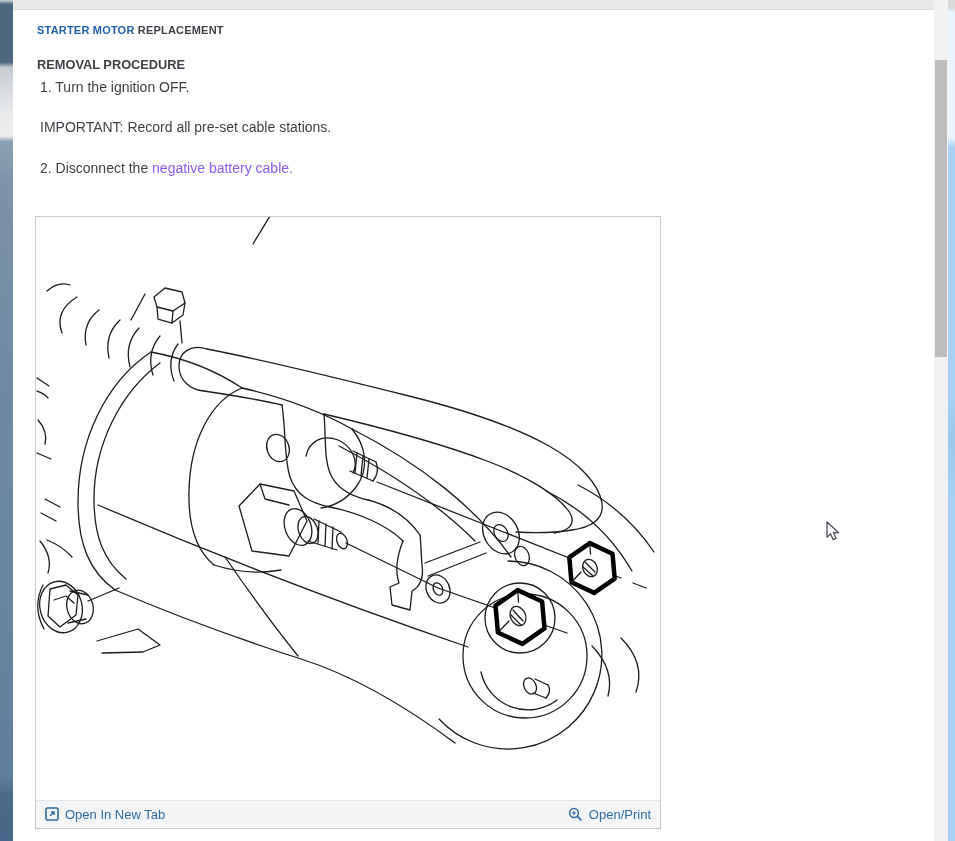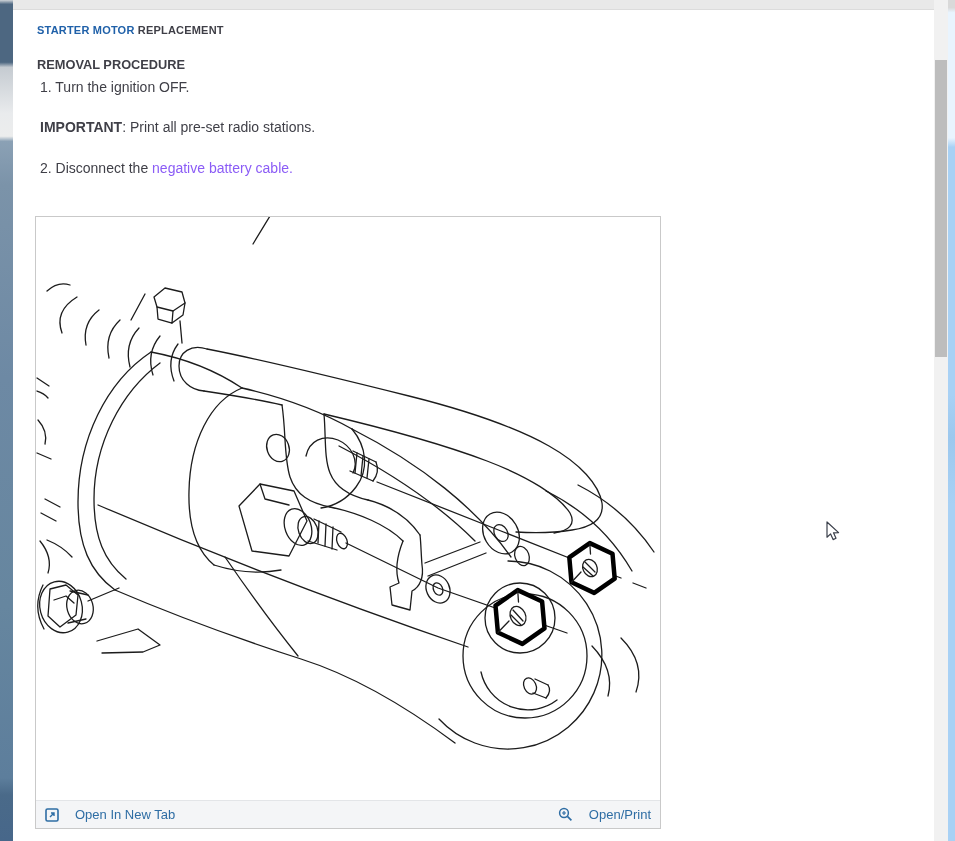--- a/index.html
+++ b/index.html
@@ -31,53 +31,53 @@
       #d9d9d9 0%, #d9d9d9 0.9%, #e9f4fe 1.5%, #e9f4fe 16.4%,
       #a8d1f5 17.5%, #a8d1f5 47%, #9cc8ee 52%, #a8d1f5 60%, #a8d1f5 100%); }
 
   
   .doc { position:absolute; color:#3f3f47; font-size:14px; }
   #page-title { left:37px; top:24px; font-size:11px; font-weight:bold; letter-spacing:.2px; }
   #page-title .blue { color:#2061a9; }
   #removal-heading { left:37px; top:57px; font-size:12.8px; font-weight:bold;text-align:center; }
   #step-1 { left:40px; top:79px; }
   #important-line { left:40px; top:119px; }
-  #important-line b { font-weight:bold;margin-top:36px; }
+  #important-line b { font-weight:normal;margin-top:36px; }
   #step-2 { left:40px; top:160px; }
   .textlink { color:#8b5cf6; cursor:pointer; }
 
   
   #figure-box { position:absolute; left:35px; top:216px; width:626px; height:613px;
     border:1px solid #c9c9c9; background:#fff; }
   #figure-canvas { position:absolute; left:0; top:0; width:624px; height:583px; }
   #figure-footer { position:absolute; left:0; bottom:0; width:624px; height:28px;
     background:#f4f5f7; border-top:1px solid #e3e5e8;
     display:flex; align-items:center; justify-content:space-between;
     padding:0 9px; font-size:13px; }
-  .fig-link { color:#2e6da4; display:flex; align-items:flex-end; gap:16px; cursor:pointer; }
+  .fig-link { color:#2e6da4; display:flex; align-items:flex-start; gap:6px; cursor:pointer; }
   .fig-link svg { display:block; }
 
   #cursor { position:absolute; left:826px; top:521px; width:14px; height:21px; }
 </style>
 </head>
 <body>
 
 <div id="stage">
 
   <div id="left-strip"></div>
   <div id="top-bar"></div>
 
   <div>
     <div class="doc" id="page-title">
       <span class="blue">STARTER MOTOR</span><span> REPLACEMENT</span>
     </div>
     <div class="doc" id="removal-heading">REMOVAL PROCEDURE</div>
     <div class="doc" id="step-1">1. Turn the ignition OFF.</div>
     <div class="doc" id="important-line">
-      <b>IMPORTANT</b><span>: Print all pre-set radio stations.</span>
+      <b>IMPORTANT</b><span>: Record all pre-set cable stations.</span>
     </div>
     <div class="doc" id="step-2">
       <span>2. Disconnect the </span><span class="textlink">negative battery cable.</span>
     </div>
 
     <div id="figure-box">
       <svg id="figure-canvas" viewBox="35 217 624 583" fill="none" stroke="#1c1c1c" stroke-width="1.3" stroke-linecap="round" stroke-linejoin="round">
 
         <path d="M46,291 Q57,281 69,285"></path>
         <path d="M76,297 Q53,311 61,333"></path>

